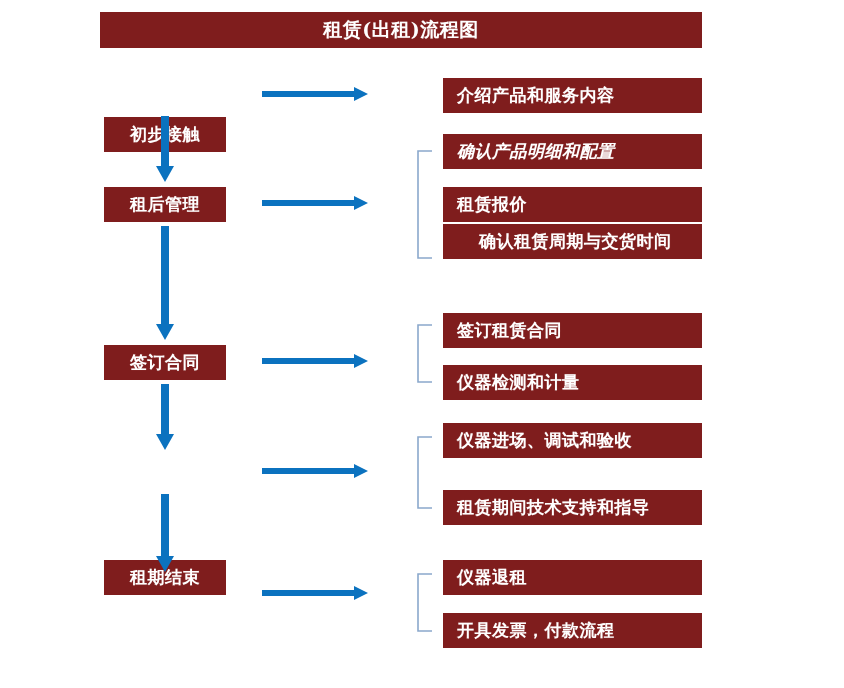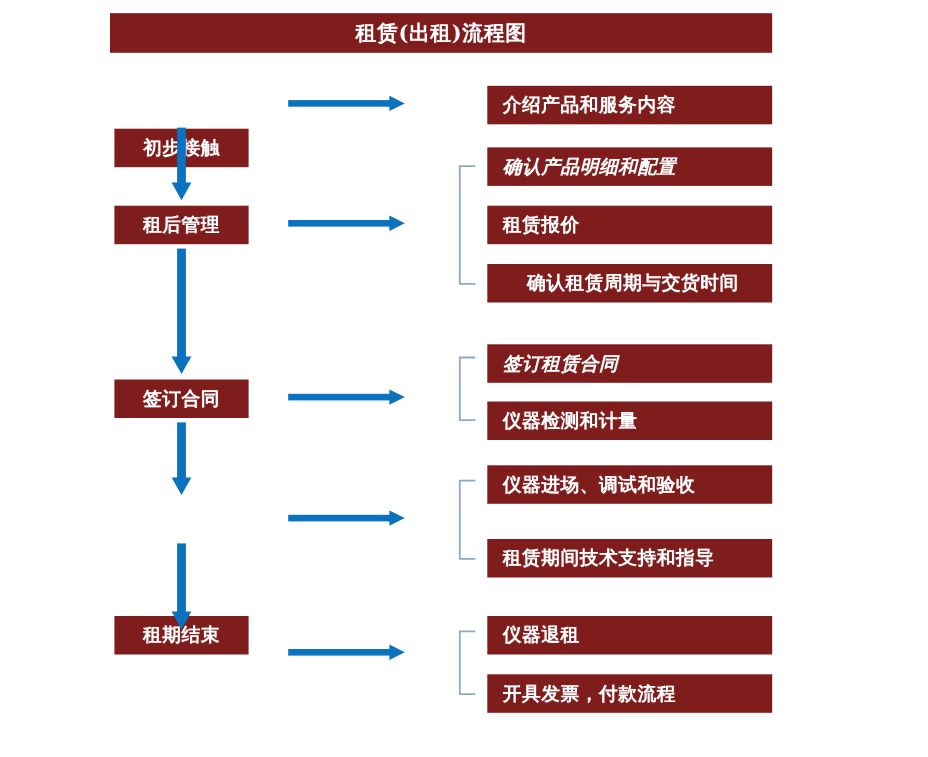--- a/index.html
+++ b/index.html
@@ -66,22 +66,22 @@
     left: 443px;
     width: 259px;
     height: 35px;
     justify-content: flex-start;
     padding-left: 14px;
     font-size: 17px;
   }
   .d1  { top: 78px; }
   .d2  { top: 134px; font-style: italic; }
   .d3  { top: 187px; }
-  .d4  { top: 240px; padding-left: 36px; }
-  .d5  { top: 313px; font-style: italic; }
+  .d4  { top: 224px; padding-left: 36px; }
+  .d5  { top: 313px; }
   .d6  { top: 365px; }
   .d7  { top: 423px; text-align: center; }
   .d8  { top: 490px; }
   .d9  { top: 560px; }
   .d10 { top: 613px; }
 
   
   #arrow-layer {
     position: absolute;
     left: 0;

